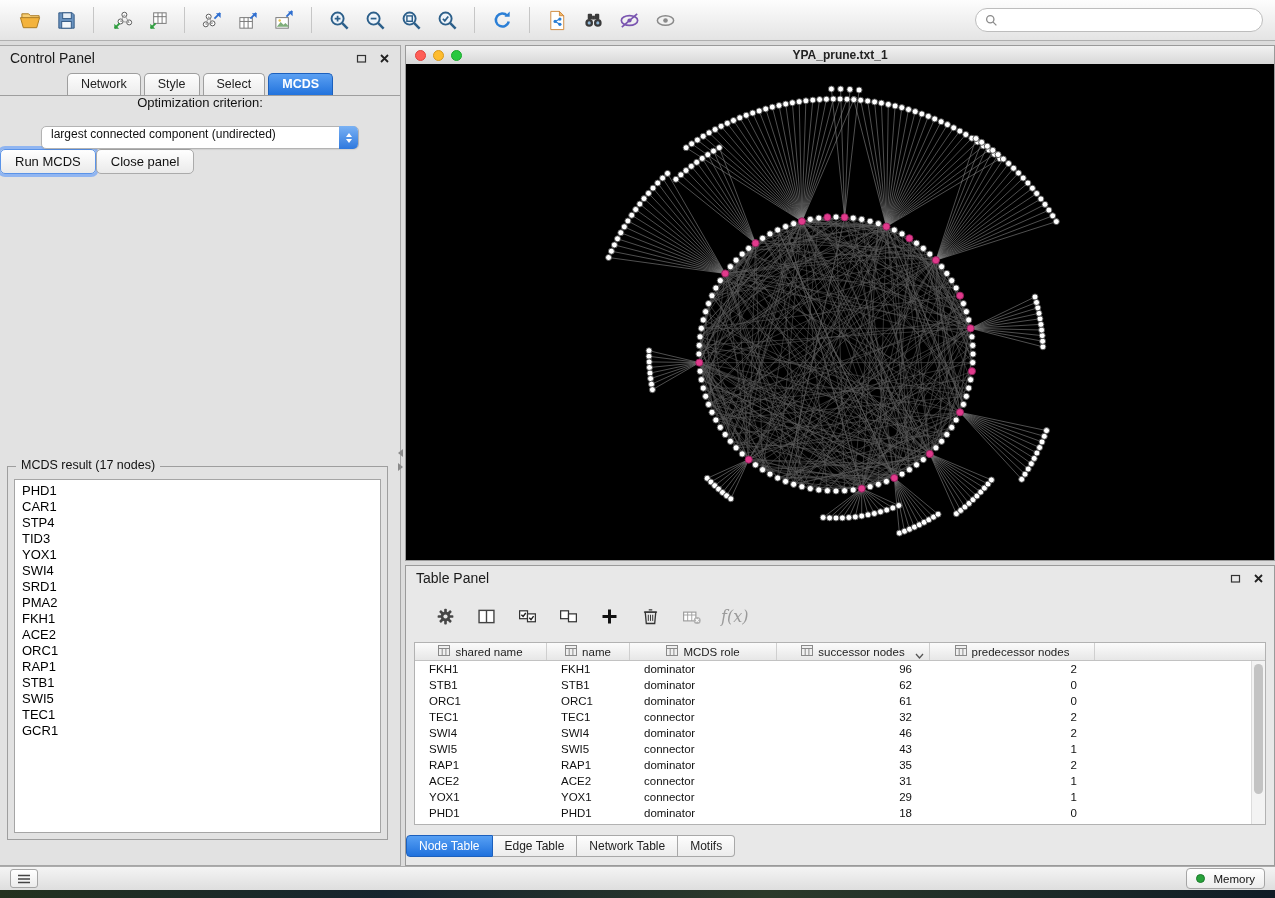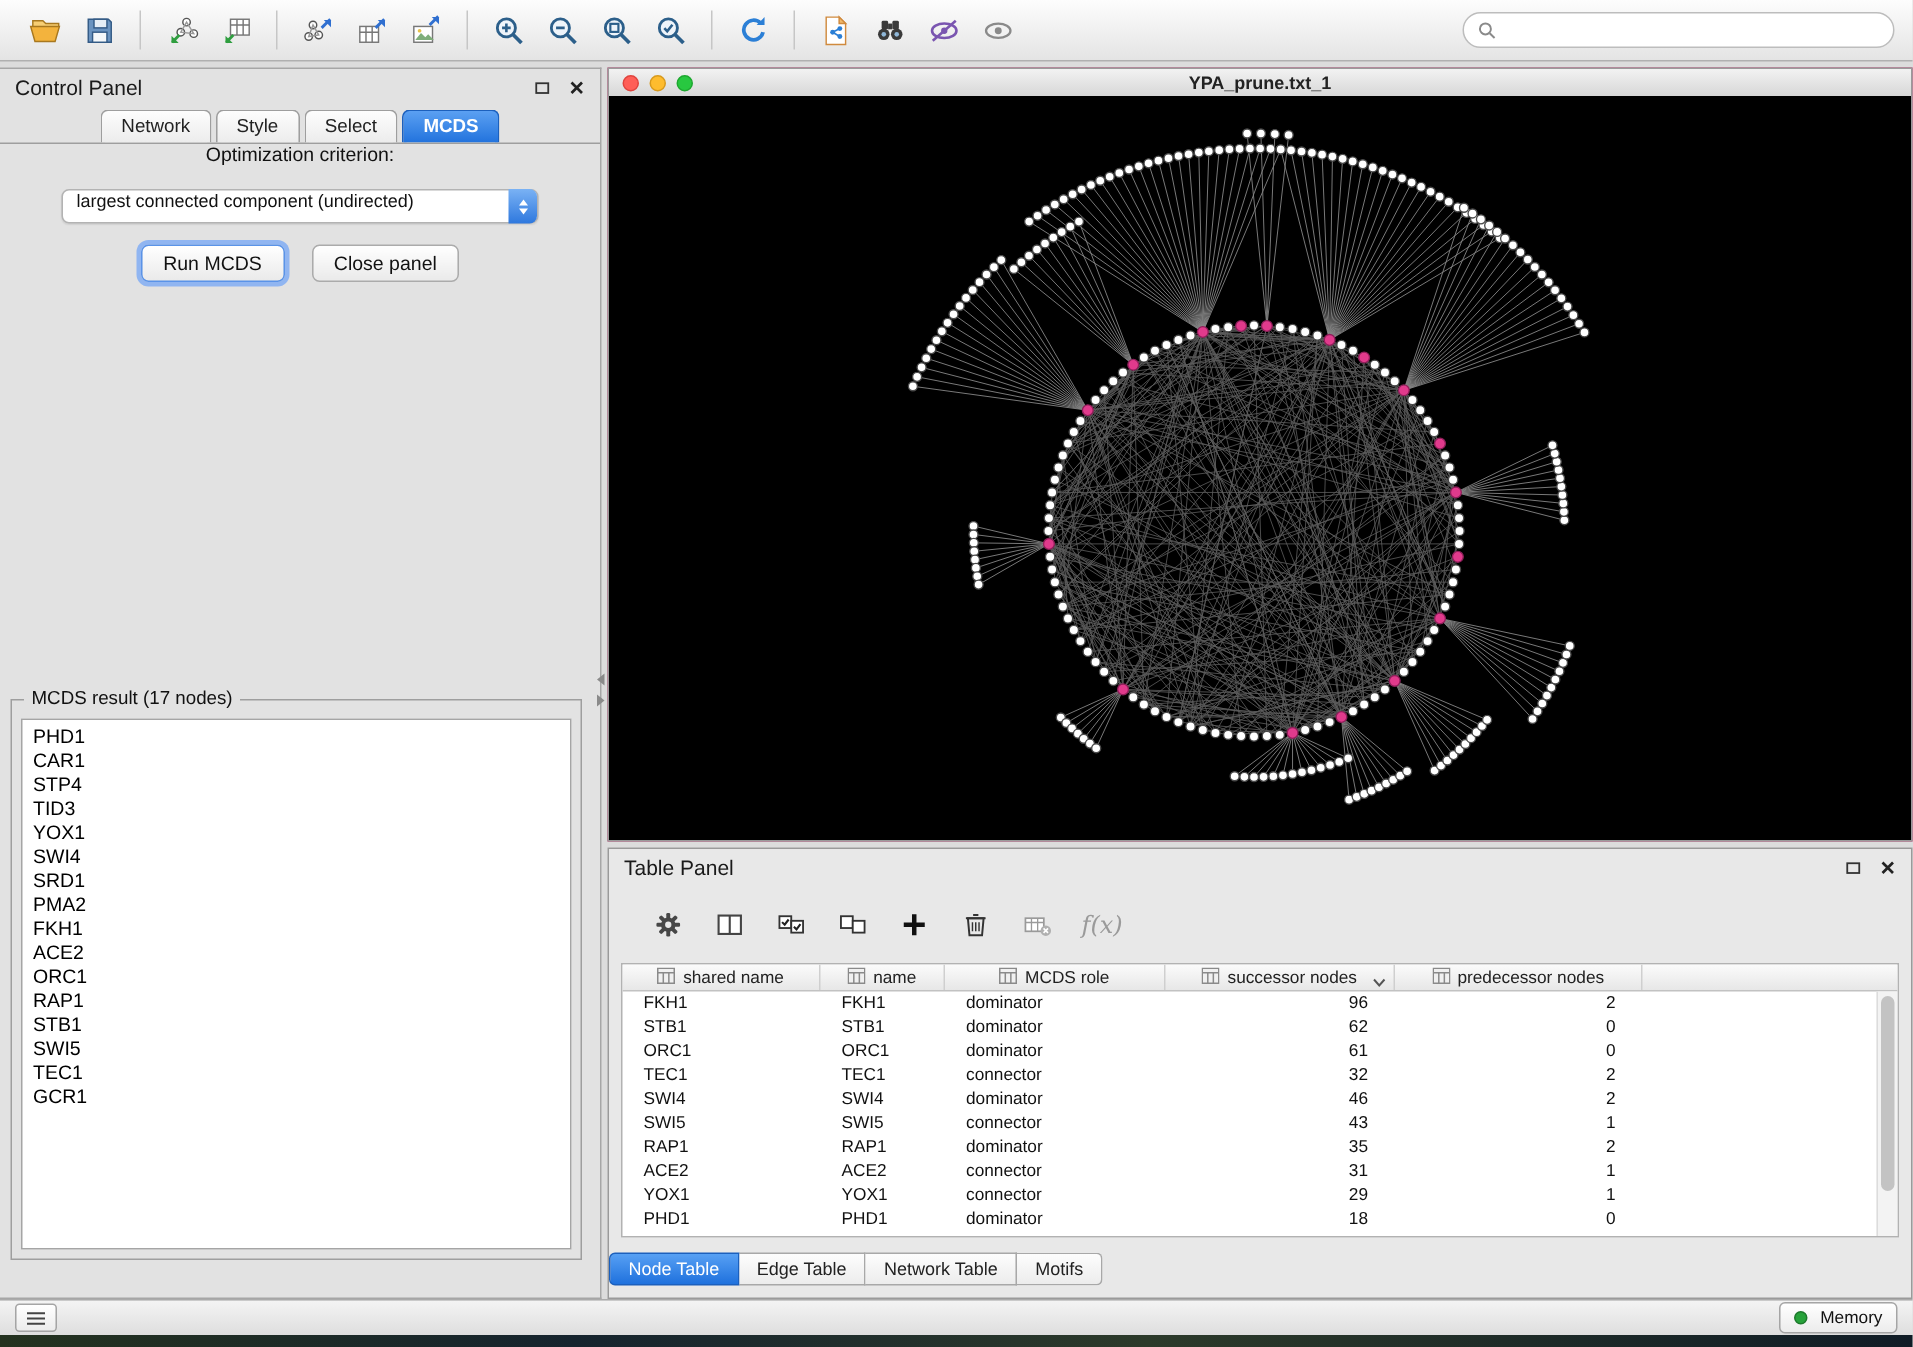--- a/index.html
+++ b/index.html
@@ -32,21 +32,21 @@
   .cp-tab.active{background:linear-gradient(#5ba0f2,#2273dd);color:#fff;border-color:#1c60bd;font-weight:bold}
   .cp-body{position:absolute;left:0;right:0;top:49px;bottom:0}
   .opt-label{text-align:center;font-size:13px;}
   .dropdown{width:318px;height:23px;margin:16px auto 0;background:#fff;border:1px solid #b3b3b3;border-radius:5px;
             position:relative;display:flex;font-size:12px;padding-left:9px;box-sizing:border-box;
             box-shadow:0 1px 1px rgba(0,0,0,.08)}
   .dd-caret{position:absolute;right:0;top:-1px;bottom:-1px;width:19px;background:linear-gradient(#7ab2f4,#2e78de);
             border-radius:0 5px 5px 0;display:flex;flex-direction:column;align-items:center;justify-content:center;gap:2px}
   .dd-up{width:0;height:0;border-left:3.5px solid transparent;border-right:3.5px solid transparent;border-bottom:4.5px solid #fff}
   .dd-down{width:0;height:0;border-left:3.5px solid transparent;border-right:3.5px solid transparent;border-top:4.5px solid #fff}
-  .btn-row{display:flex;justify-content:center;gap:18px;margin-top:14px}
+  .btn-row{display:flex;}
   .btn{height:23px;padding:0 14px;background:linear-gradient(#ffffff,#eaeaea);border:1px solid #ababab;border-radius:5px;
        font-size:13px;display:flex;align-items:center}
   .btn.focused{box-shadow:0 0 0 3px rgba(77,144,254,.55);border-color:#5a93e8}
   .mcds-fieldset{position:absolute;left:7px;right:12px;top:420px;height:372px;border:1px solid #9e9e9e}
   .fs-legend{position:absolute;top:-9px;left:8px;background:#e2e2e2;padding:0 5px;font-size:12.5px}
   .mcds-list{position:absolute;left:6px;right:6px;top:12px;bottom:6px;background:#fff;border:1px solid #a5a5a5;
              overflow:hidden;padding:3px 0 0 7px}
   .mcds-item{font-size:13px;line-height:16px;color:#000}
 
   

